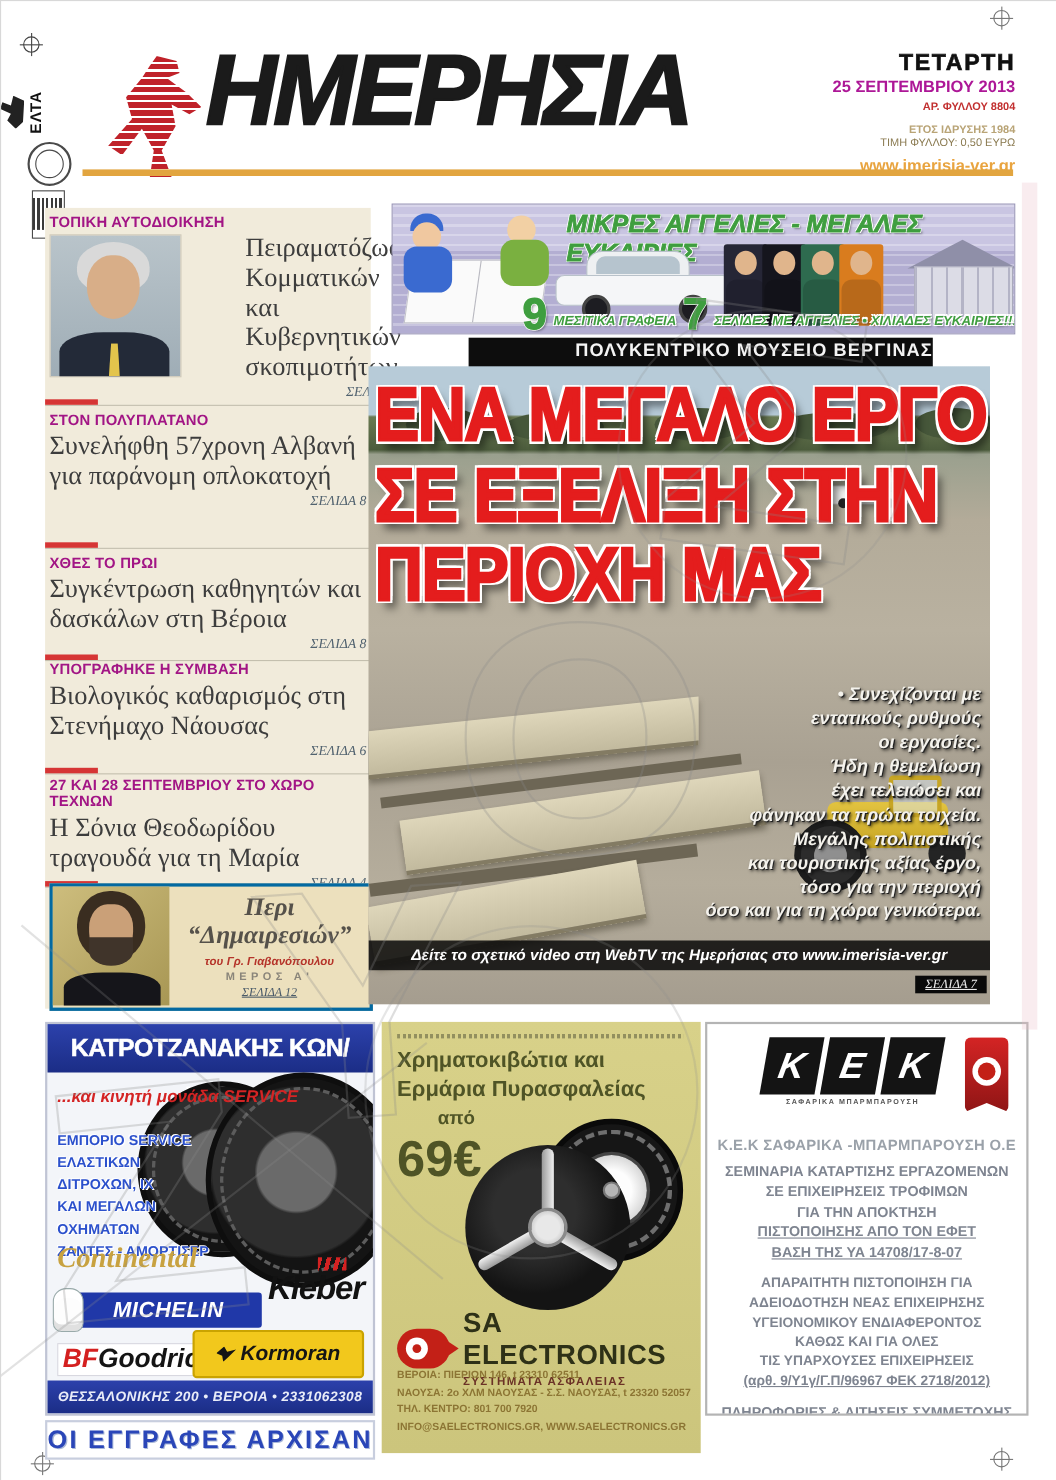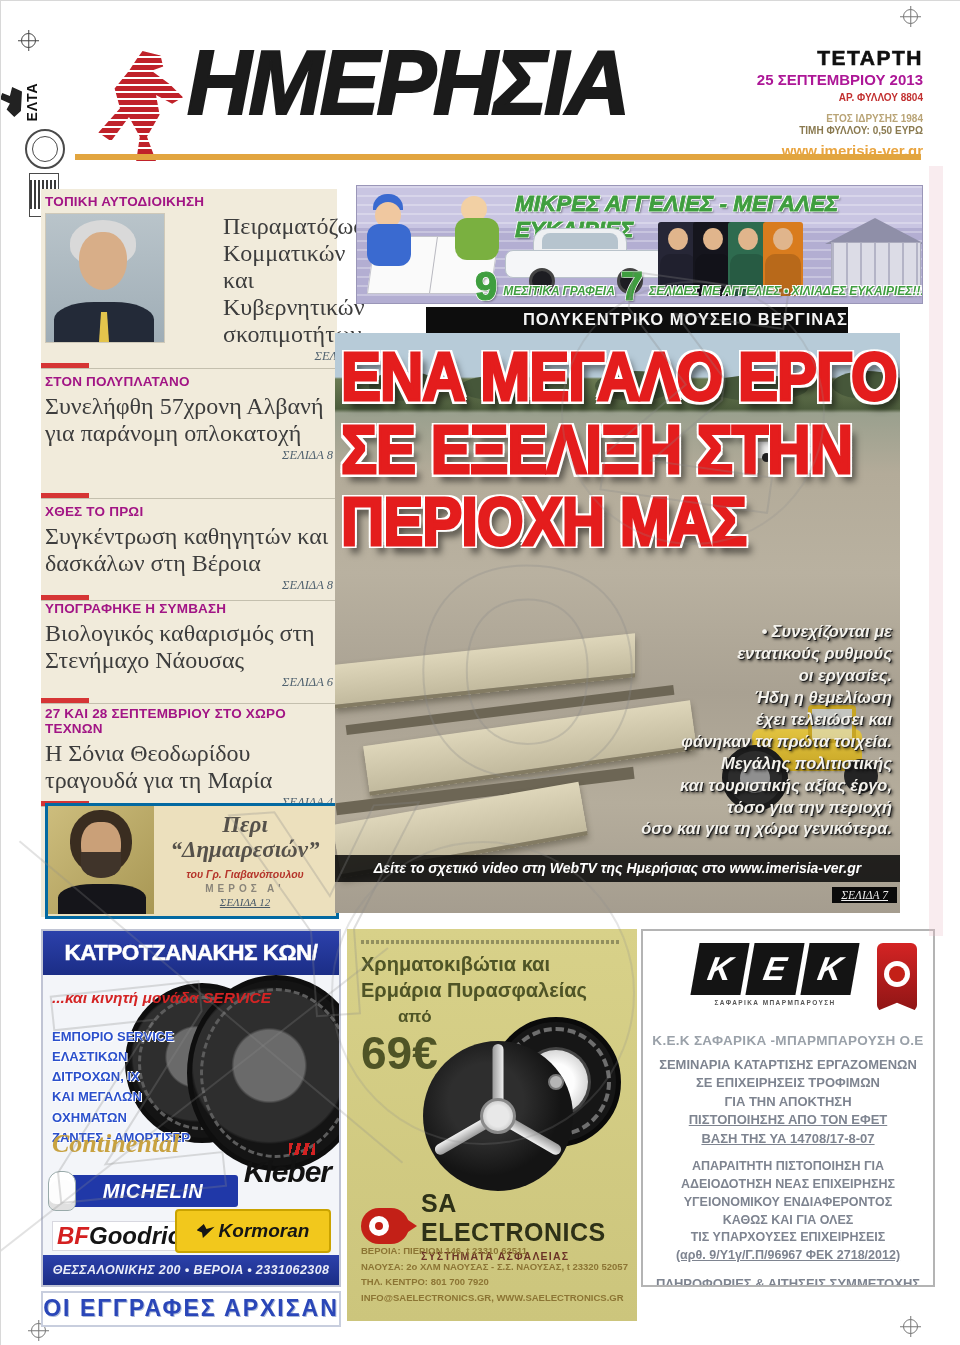--- a/index.html
+++ b/index.html
@@ -31,21 +31,21 @@
           clip-path:polygon(55% 0,75% 4%,78% 14%,65% 18%,85% 30%,100% 42%,88% 48%,70% 40%,74% 58%,60% 78%,70% 100%,48% 100%,52% 78%,40% 60%,20% 82%,6% 74%,30% 52%,24% 34%,40% 18%,48% 8%);}
   .mast-title{position:absolute;left:186px;top:36px;font-size:86px;font-weight:700;font-style:italic;
               letter-spacing:-3px;color:#1b1b1b;transform:scaleX(1.04) scaleY(1.05);transform-origin:left top;
               -webkit-text-stroke:2px #1b1b1b;line-height:1;}
   .mast-tagline{position:absolute;left:190px;top:134px;font-size:14.5px;font-weight:700;letter-spacing:2.6px;color:#161616;}
   .issue-info{position:absolute;left:700px;top:44px;width:222px;text-align:right;line-height:1.25;}
   .ii-day{font-size:21px;font-weight:700;color:#101010;letter-spacing:1.5px;-webkit-text-stroke:.6px #101010;}
   .ii-date{font-size:15px;font-weight:700;color:#ad1797;}
   .ii-issue{font-size:10px;font-weight:700;color:#c23030;margin-top:2px;}
   .ii-founded{font-size:10px;font-weight:700;color:#b9a476;margin-top:8px;}
-  .ii-price{font-size:10px;font-weight:700;color:#8a7a50;}
+  .ii-price{font-size:10px;font-weight:400;color:#8a7a50;}
   .ii-site{font-size:15px;font-weight:700;color:#e9a43f;margin-top:4px;}
   .gold-rule{position:absolute;left:74px;top:153px;width:846px;height:6px;background:#e2a53f;}
 
   
   .sidebar{position:absolute;left:40px;top:188px;width:296px;height:728px;background:#f1ebdb;}
   .si{position:absolute;left:4px;width:288px;}
   .kicker{color:#a21585;font-weight:700;font-size:13.5px;letter-spacing:.2px;}
   .headline{font-family:"Liberation Serif",serif;color:#3d3d3d;font-size:24px;line-height:1.12;margin-top:4px;}
   .pageref{font-family:"Liberation Serif",serif;font-style:italic;color:#51626f;font-size:12.5px;text-align:right;margin-top:1px;}
   .sep{position:absolute;left:0;width:296px;height:7px;border-bottom:1px solid #c4bfae;}

